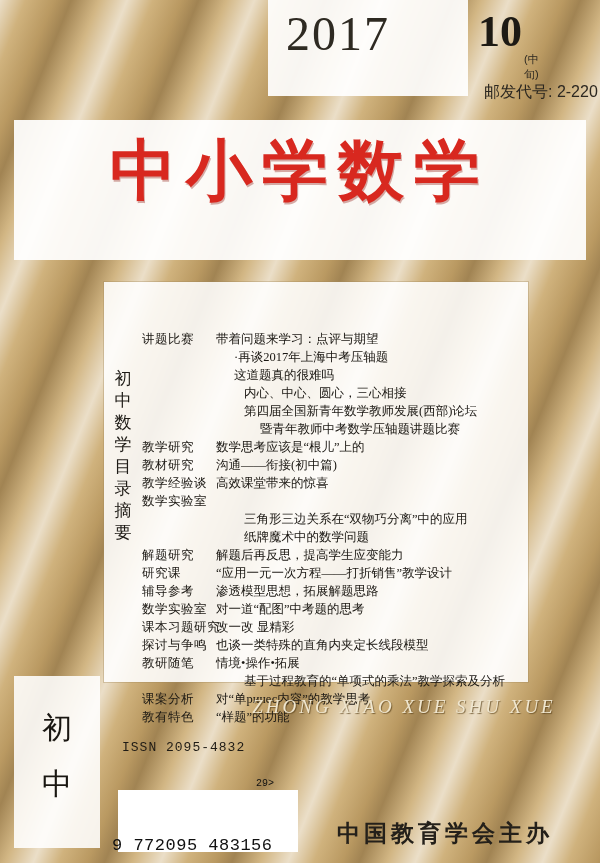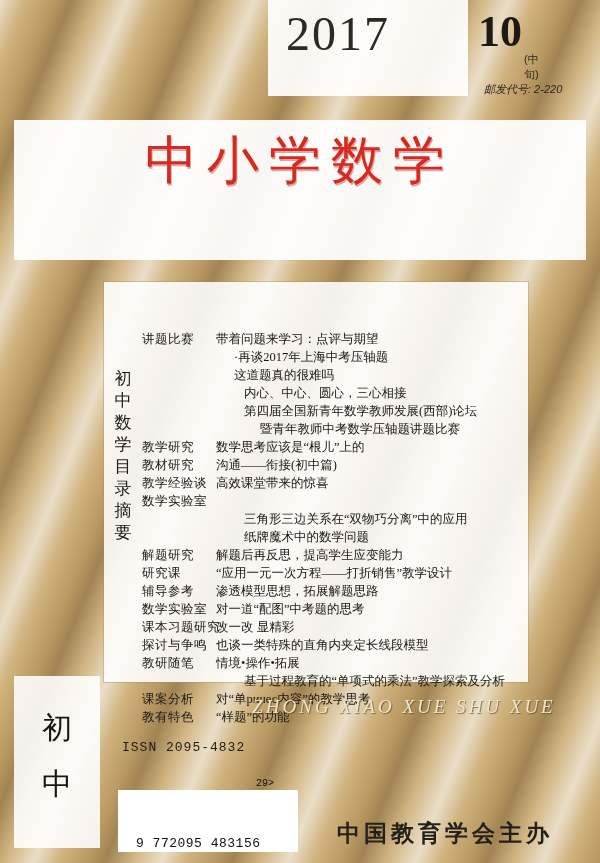--- a/index.html
+++ b/index.html
@@ -74,38 +74,37 @@
   }
   .issue-sub {
     position: absolute;
     left: 524px; top: 52px;
     font-size: 11px;
     color: #2b2720;
   }
   .postcode {
     position: absolute;
     left: 484px; top: 82px;
-    font-size: 11px;
+    font-size: 16px;
     color: #2b2720;
     white-space: nowrap;
-    font-style: italic;
   }
 
   
   .title-band {
     left: 14px; top: 120px; width: 572px; height: 140px;
     background: rgba(255,255,255,0.93);
   }
   .main-title {
     position: absolute;
     left: 24px; top: 126px; width: 552px;
     text-align: center;
     font-family: "Liberation Serif", serif;
-    font-size: 52px;
-    font-weight: normal;
+    font-size: 66px;
+    font-weight: bold;
     letter-spacing: 10px;
     color: #d8281f;
     text-shadow: 1px 2px 0 rgba(140,20,12,0.35);
     white-space: nowrap;
   }
 
   
   .contents {
     left: 104px; top: 282px; width: 424px; height: 400px;
     background: rgba(255,255,255,0.88);
@@ -181,23 +180,23 @@
     position: absolute;
     left: 124px; top: 792px; width: 168px; height: 44px;
     background:
       repeating-linear-gradient(90deg,
         #111 0px, #111 2px, #fff 2px, #fff 4px,
         #111 4px, #111 5px, #fff 5px, #fff 8px,
         #111 8px, #111 11px, #fff 11px, #fff 12px,
         #111 12px, #111 13px, #fff 13px, #fff 16px);
   }
   .barcode-num {
-    left: 136px; top: 836px; width: 170px;
+    left: 112px; top: 836px; width: 170px;
     font-family: "Liberation Mono", monospace;
-    font-size: 13px;
+    font-size: 17px;
     letter-spacing: 0.5px;
     color: #111;
   }
   .barcode-side {
     left: 256px; top: 778px;
     font-family: "Liberation Mono", monospace;
     font-size: 10px;
     color: #111;
   }
   .publisher {

